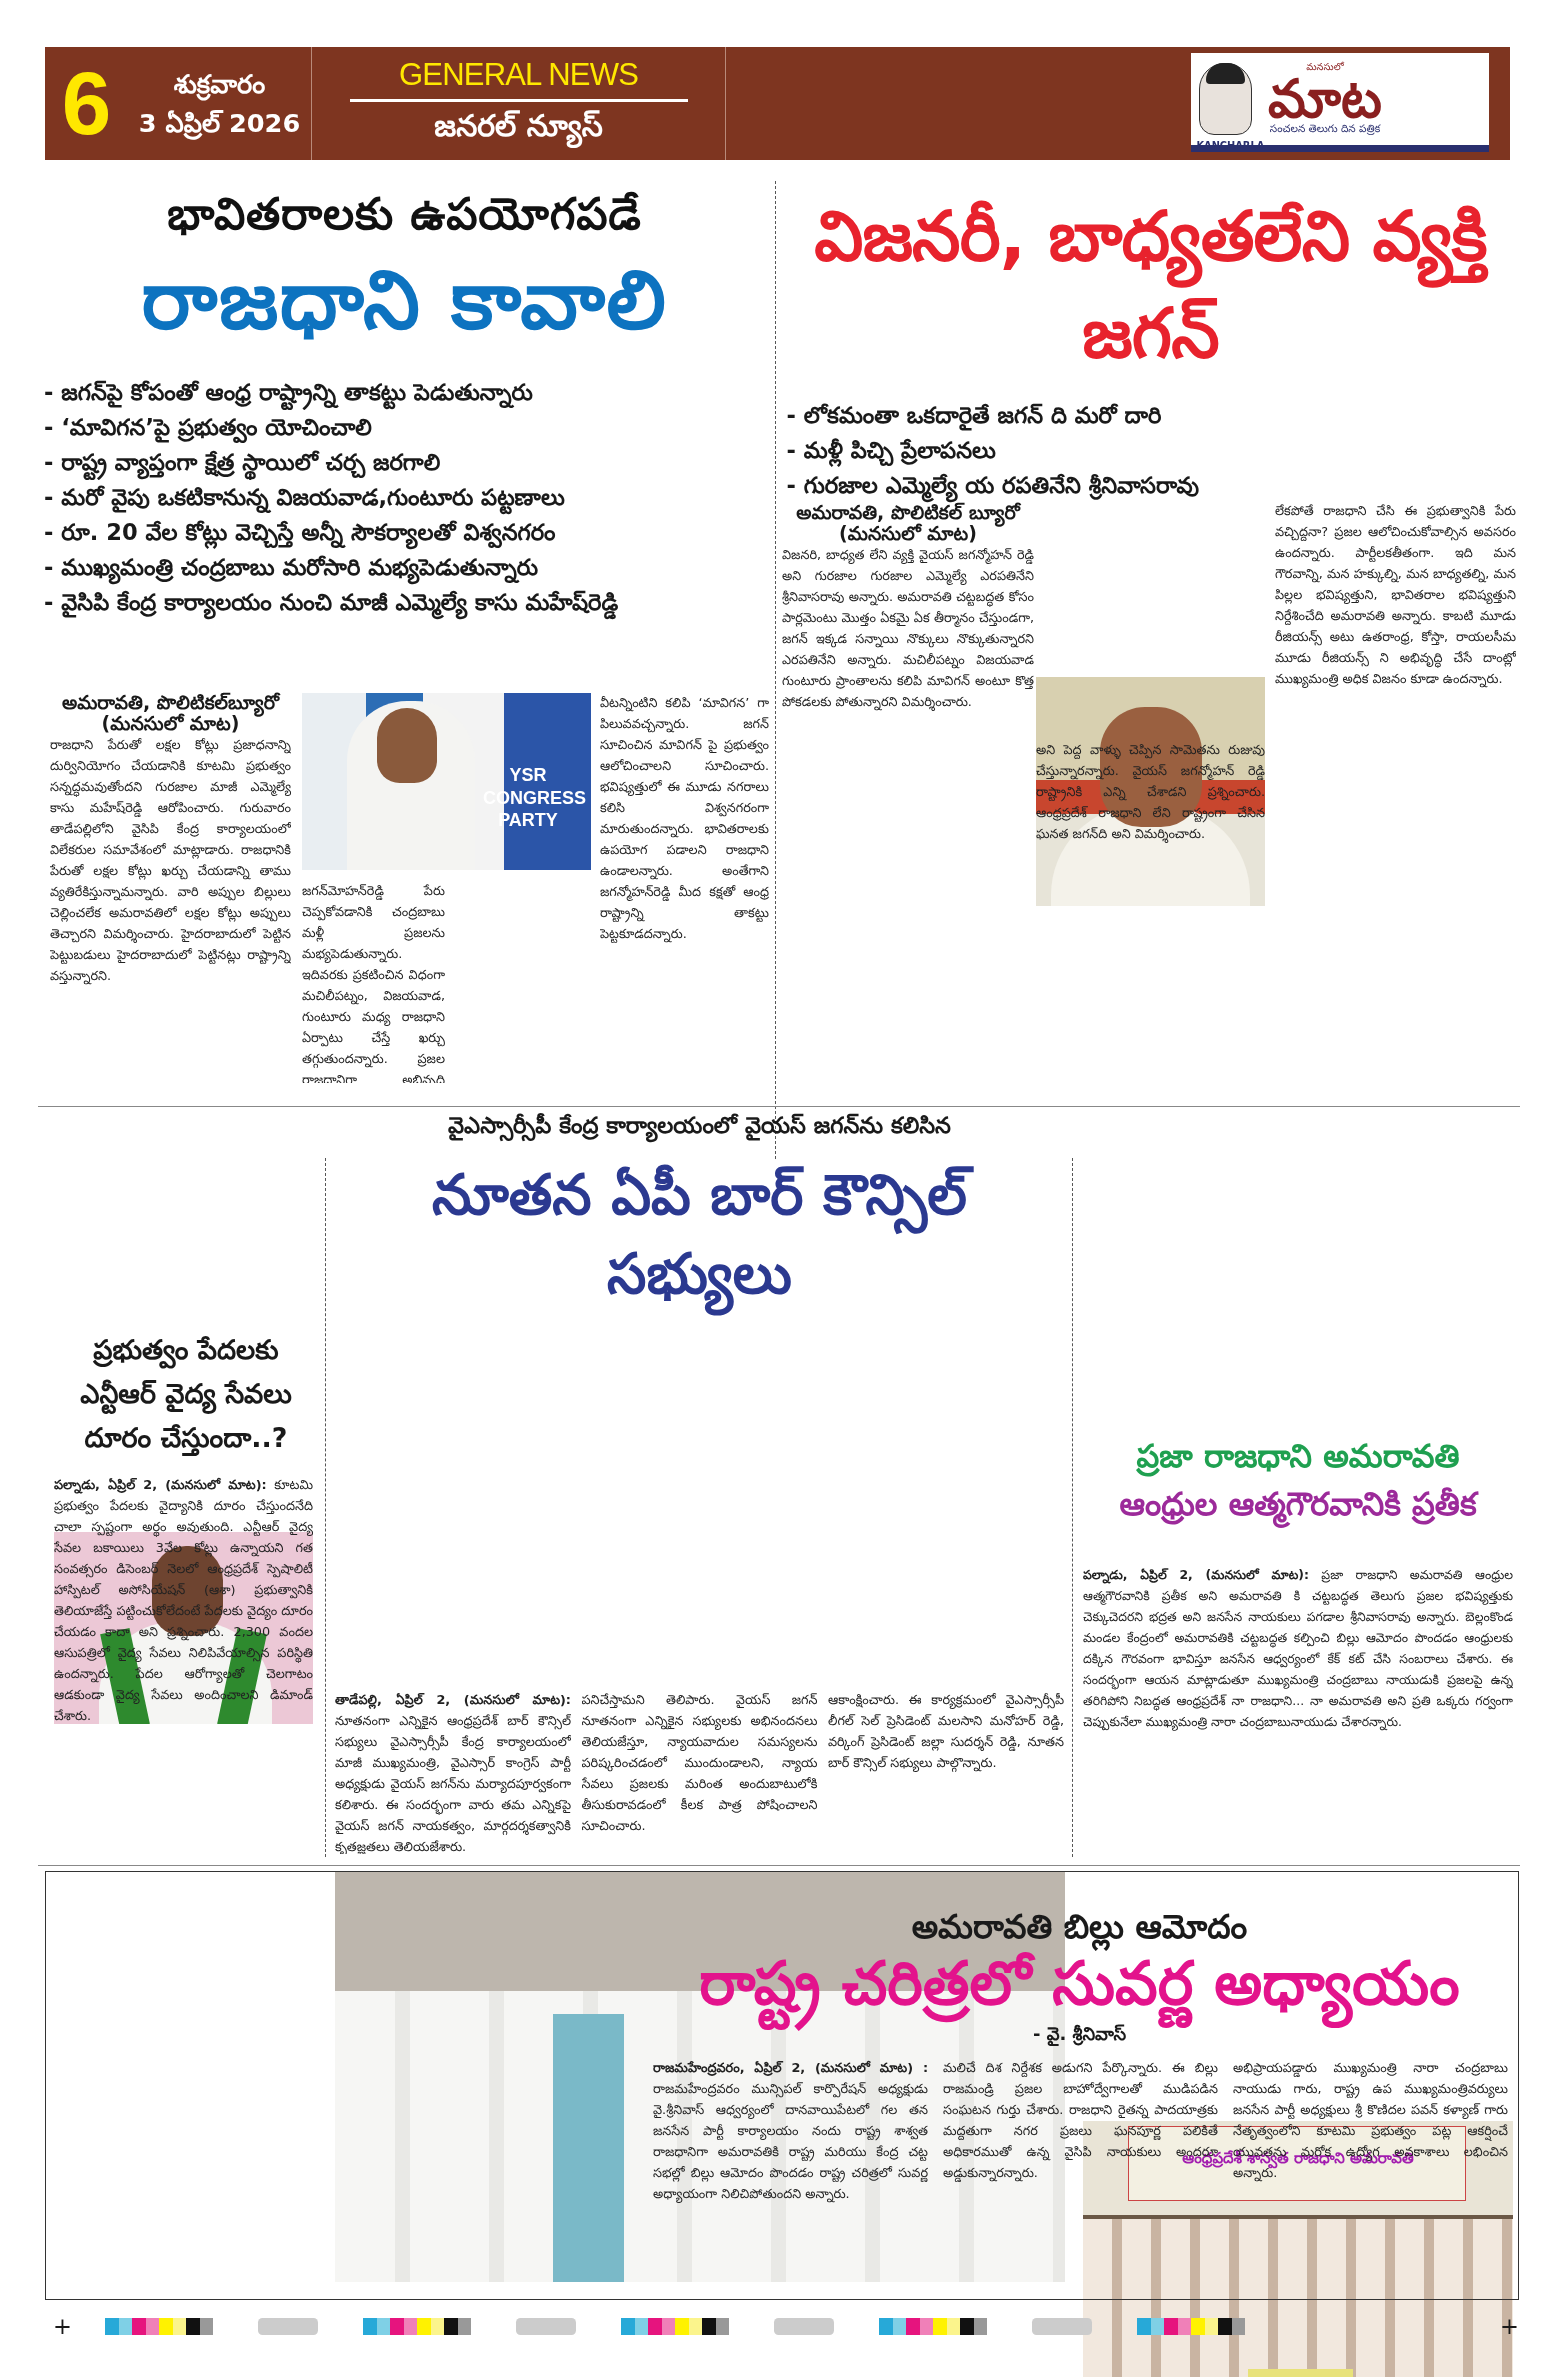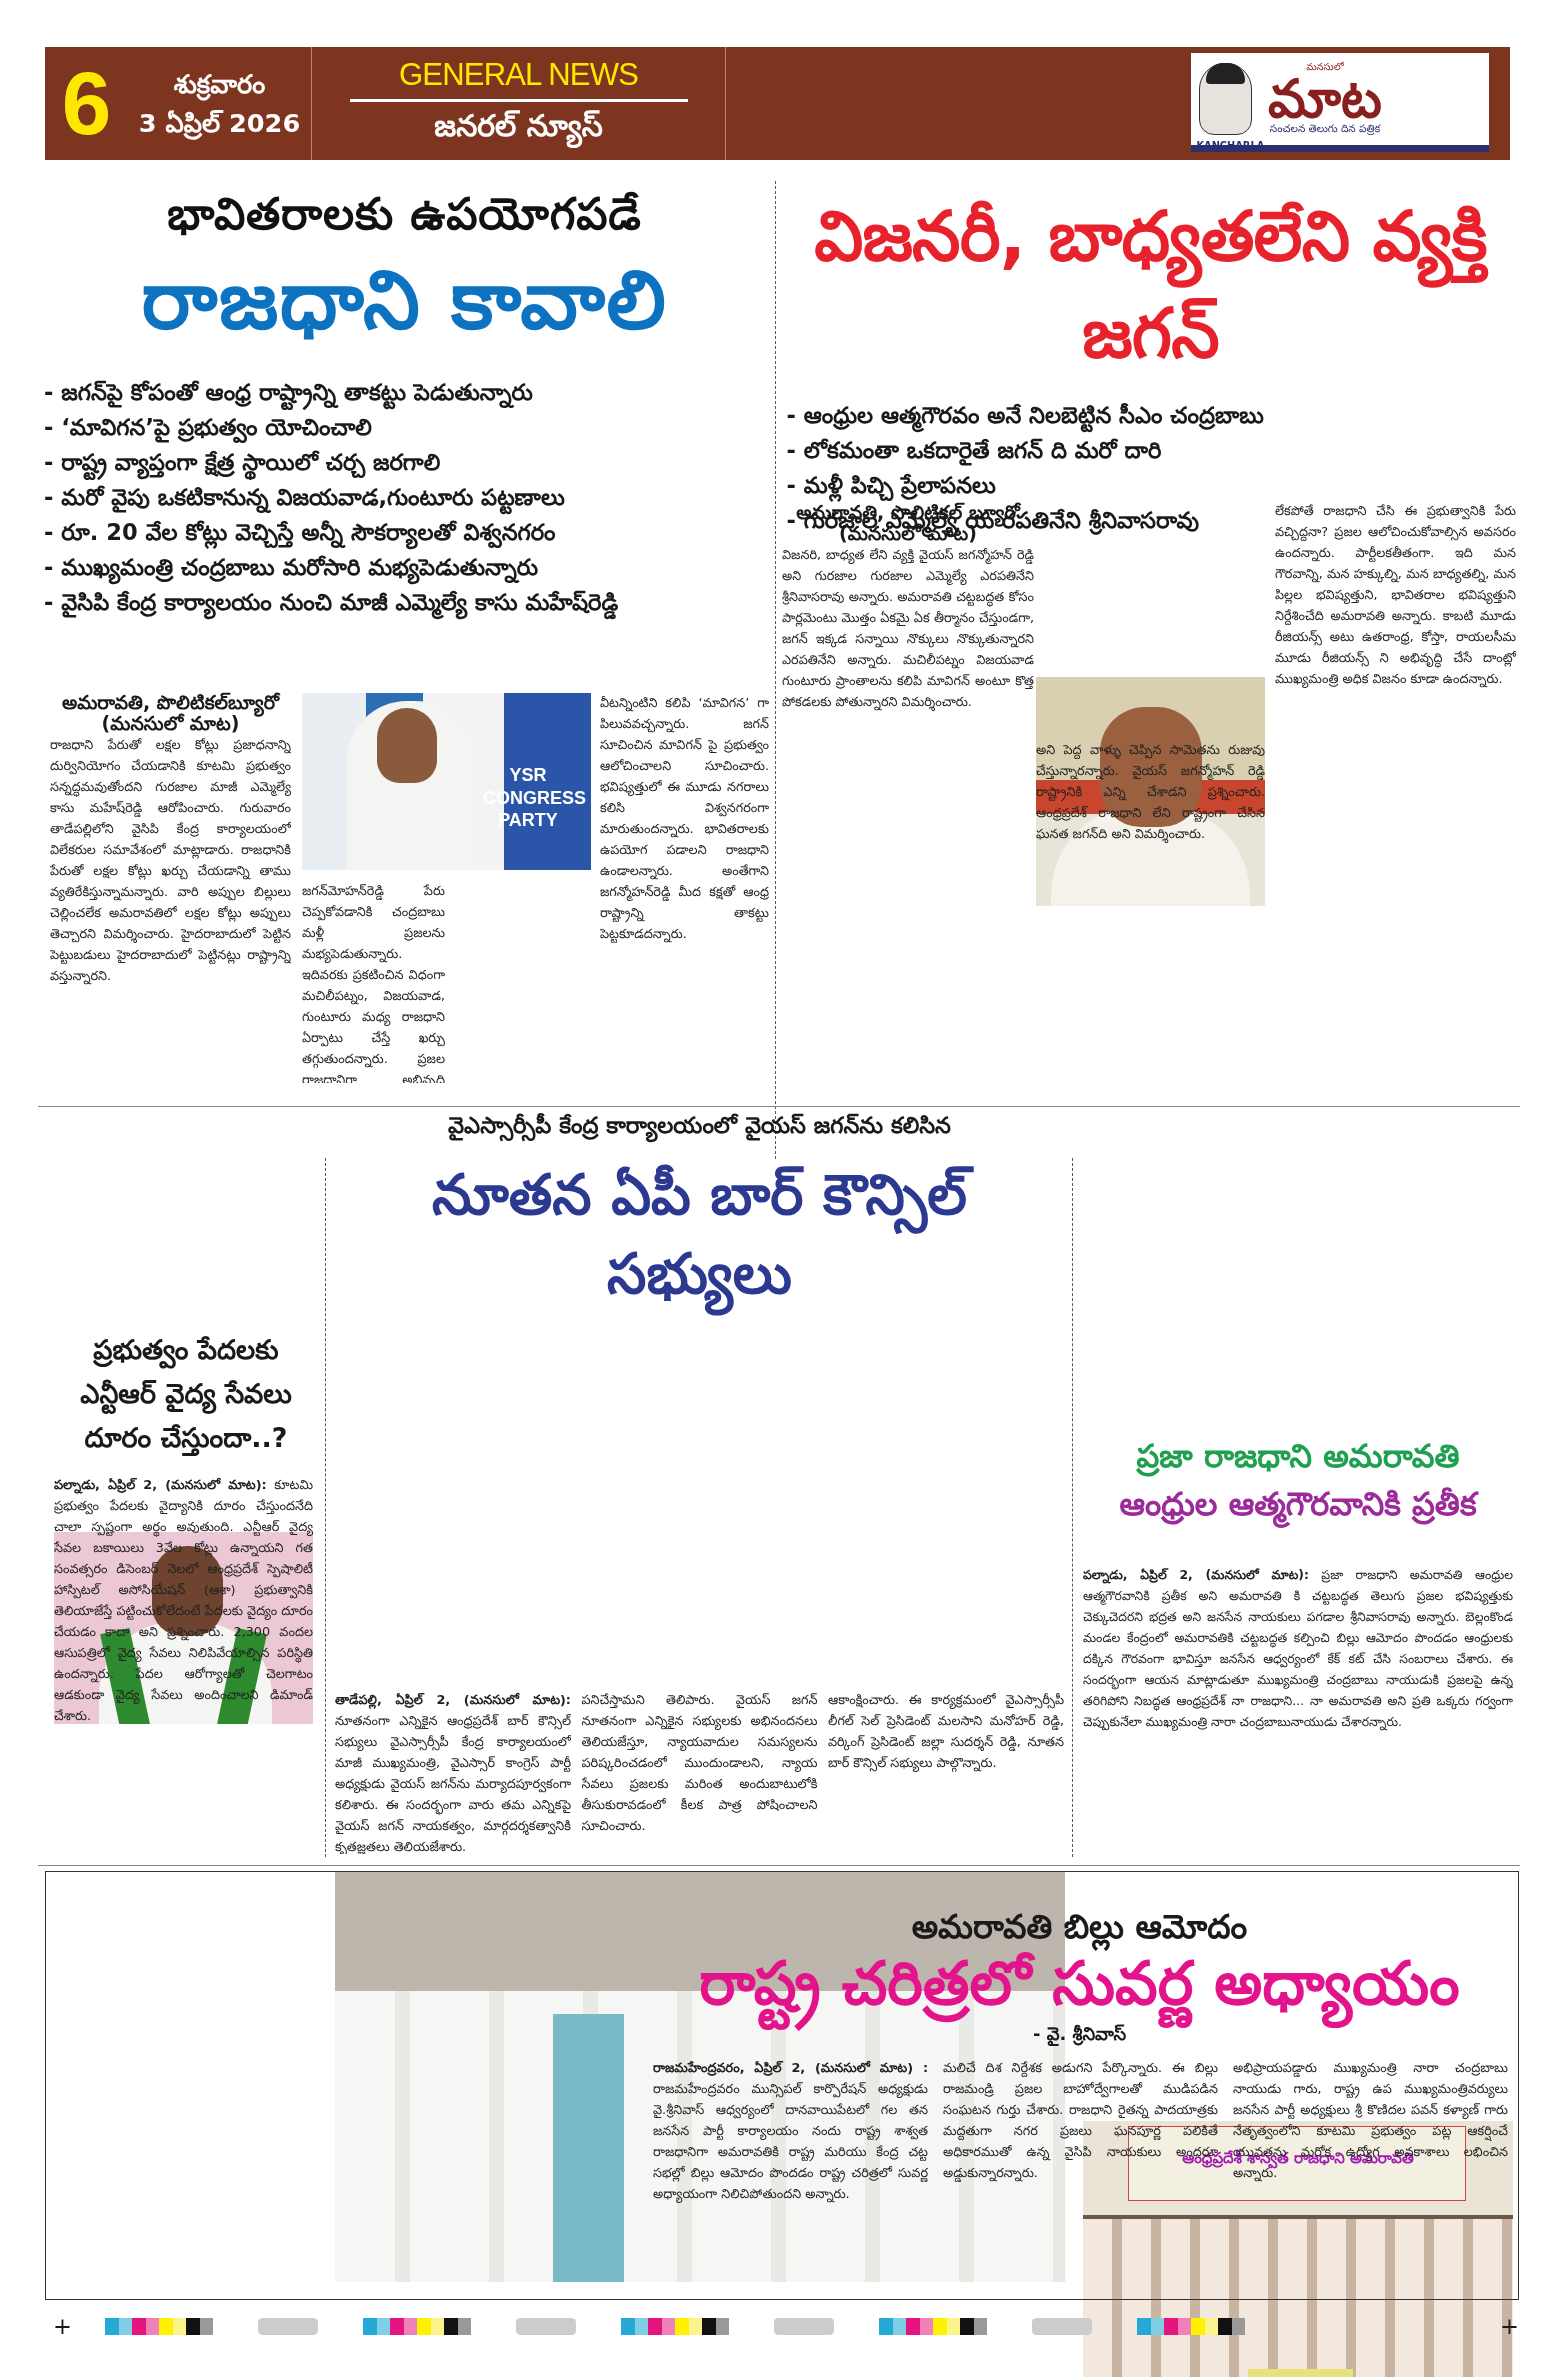--- a/index.html
+++ b/index.html
@@ -98,21 +98,20 @@
 <div class="abs" style="left:302px;top:880px;width:143px">
   <div class="body" style="height:203px;overflow:hidden">జగన్‌మోహన్‌రెడ్డి పేరు చెప్పకోవడానికి చంద్రబాబు మళ్లీ ప్రజలను మభ్యపెడుతున్నారు. ఇదివరకు ప్రకటించిన విధంగా మచిలీపట్నం, విజయవాడ, గుంటూరు మధ్య రాజధాని ఏర్పాటు చేస్తే ఖర్చు తగ్గుతుందన్నారు. ప్రజల రాజధానిగా అభివృద్ధి చేయాలని కోరారు.</div>
 </div>
 <div class="abs" style="left:600px;top:692px;width:169px">
   <div class="body" style="height:399px;overflow:hidden">వీటన్నింటిని కలిపి ‘మావిగన’ గా పిలువవచ్చన్నారు. జగన్ సూచించిన మావిగన్‌ పై ప్రభుత్వం ఆలోచించాలని సూచించారు. భవిష్యత్తులో ఈ మూడు నగరాలు కలిసి విశ్వనగరంగా మారుతుందన్నారు. భావితరాలకు ఉపయోగ పడాలని రాజధాని ఉండాలన్నారు. అంతేగాని జగన్మోహన్‌రెడ్డి మీద కక్షతో ఆంధ్ర రాష్ట్రాన్ని తాకట్టు పెట్టకూడదన్నారు.</div>
 </div>
 
 <div class="abs" style="left:782px;top:196px;width:737px">
   <div class="h-red">విజనరీ, బాధ్యతలేని వ్యక్తి జగన్</div>
   <div class="bullets" style="margin-top:7.5px;padding-left:4.5px">
-    <div>-  ఆంధ్రుల ఆత్మగౌరవం అనే నిలబెట్టిన సీఎం చంద్రబాబు</div>
     <div>- లోకమంతా ఒకదారైతే జగన్ ది మరో దారి</div>
     <div>- మళ్లీ పిచ్చి ప్రేలాపనలు</div>
     <div>- గురజాల ఎమ్మెల్యే య రపతినేని శ్రీనివాసరావు</div>
   </div>
 </div>
 <div class="abs" style="left:782px;top:502px;width:252px">
   <div class="dateline">అమరావతి, పొలిటికల్ బ్యూరో</div>
   <div class="dateline">(మనసులో మాట)</div>
   <div class="body" style="height:587px;overflow:hidden">విజనరి, బాధ్యత లేని వ్యక్తి వైయస్ జగన్మోహన్ రెడ్డి అని గురజాల గురజాల ఎమ్మెల్యే ఎరపతినేని శ్రీనివాసరావు అన్నారు. అమరావతి చట్టబద్ధత కోసం పార్లమెంటు మొత్తం ఏకమై ఏక తీర్మానం చేస్తుండగా, జగన్ ఇక్కడ సన్నాయి నొక్కులు నొక్కుతున్నారని ఎరపతినేని అన్నారు. మచిలీపట్నం విజయవాడ గుంటూరు ప్రాంతాలను కలిపి మావిగన్ అంటూ కొత్త పోకడలకు పోతున్నారని విమర్శించారు.</div>
 </div>

